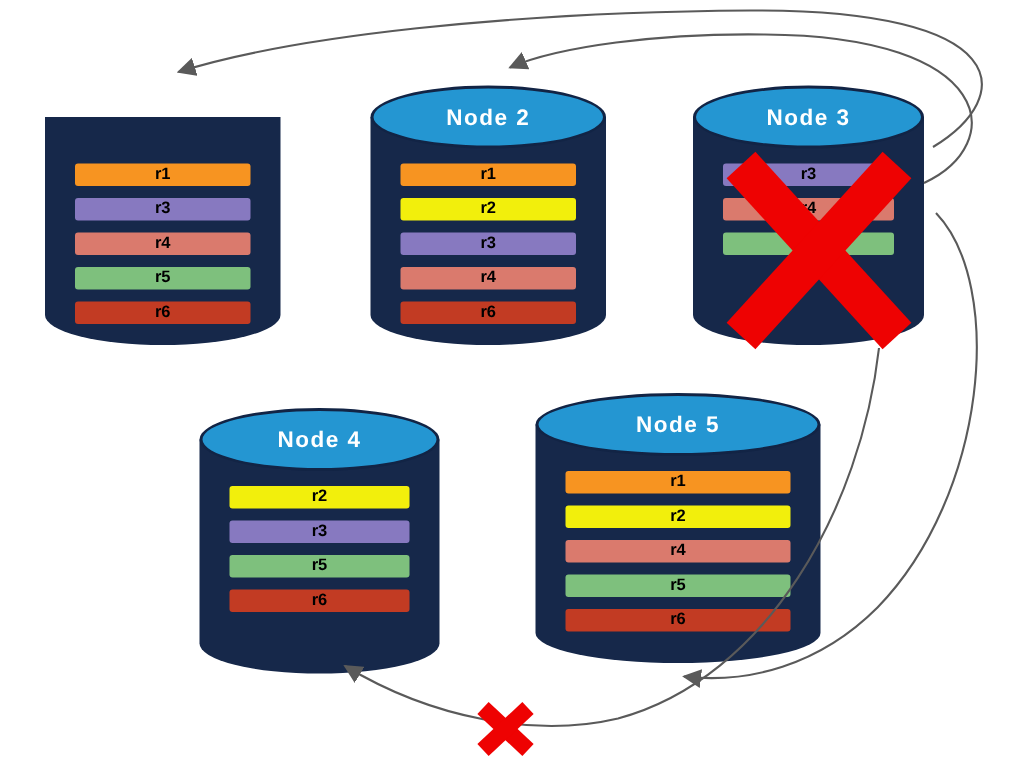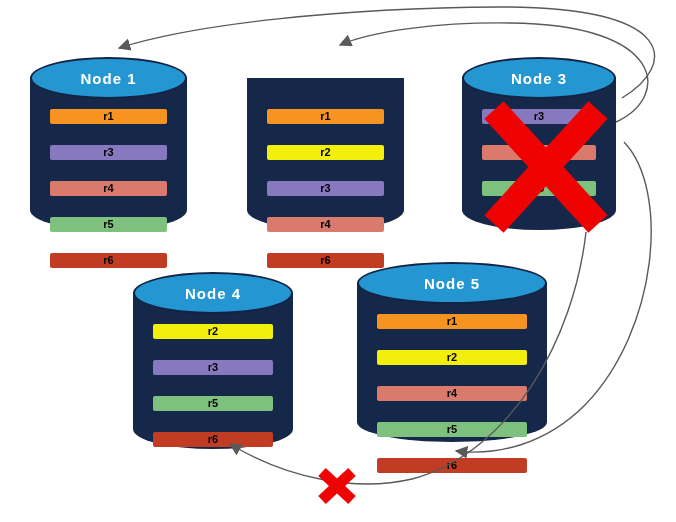--- a/index.html
+++ b/index.html
@@ -23,21 +23,21 @@
     box-sizing:border-box;
     border-radius:50%;
     display:flex; align-items:center; justify-content:center;
     z-index:2;
   }
   .node .top .title {
     color:#ffffff; font-weight:bold; font-size:15px; letter-spacing:1px;
   }
   .bars {
     position:absolute; left:20px; right:20px; top:52px;
-    display:flex; flex-direction:column; gap:21px;
+    display:flex; flex-direction:column; gap:8px;
     z-index:2;
   }
   .bar {
     height:15px; border-radius:2px;
     display:flex; align-items:center; justify-content:center;
     font-size:11px; font-weight:bold; color:#000000;
     line-height:15px;
   }
   .node-1 { left:30px;  top:57px;  width:157px; height:173px; }
   .node-2 { left:247px; top:57px;  width:157px; height:173px; }
@@ -49,34 +49,34 @@
     z-index:10; pointer-events:none;
   }
 </style>
 </head>
 <body>
 
 <div class="canvas">
 
   <div class="node node-1" style="--body:#16284a; --top:#2496d2; --rim:#122445;">
     <div class="body"></div>
-    <div class="top">
-      <span class="title">Node 1</span>
-    </div>
     <div class="bars">
         <div class="bar" style="background: rgb(247, 148, 33);">r1</div>
         <div class="bar" style="background: rgb(135, 121, 192);">r3</div>
         <div class="bar" style="background: rgb(218, 122, 109);">r4</div>
         <div class="bar" style="background: rgb(126, 192, 125);">r5</div>
         <div class="bar" style="background: rgb(194, 59, 35);">r6</div>
       </div>
   </div>
 
   <div class="node node-2" style="--body:#16284a; --top:#2496d2; --rim:#122445;">
     <div class="body"></div>
+    <div class="top">
+      <span class="title">Node 2</span>
+    </div>
     <div class="bars">
         <div class="bar" style="background: rgb(247, 148, 33);">r1</div>
         <div class="bar" style="background: rgb(242, 239, 12);">r2</div>
         <div class="bar" style="background: rgb(135, 121, 192);">r3</div>
         <div class="bar" style="background: rgb(218, 122, 109);">r4</div>
         <div class="bar" style="background: rgb(194, 59, 35);">r6</div>
       </div>
   </div>
 
   <div class="node node-3" style="--body:#16284a; --top:#2496d2; --rim:#122445;">

